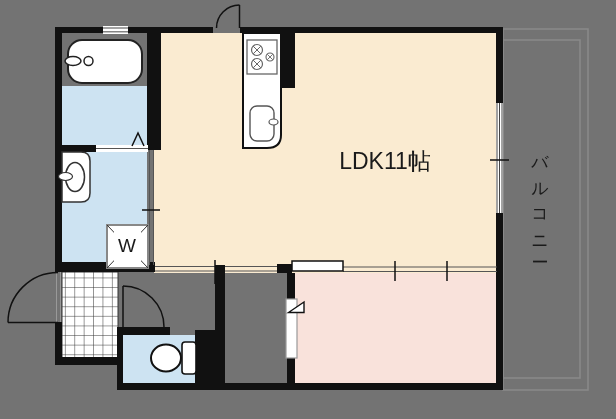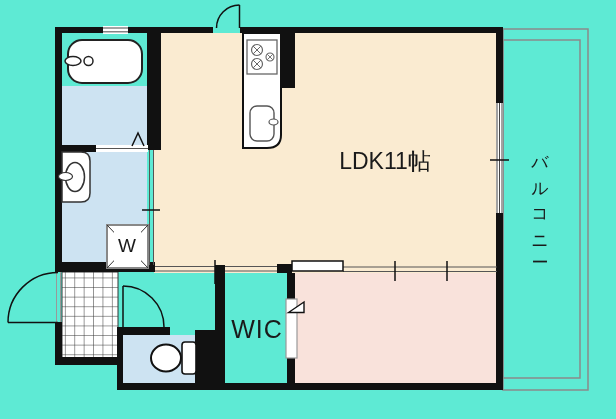--- a/index.html
+++ b/index.html
@@ -1,19 +1,19 @@
 <!DOCTYPE html>
 <html><head>
 <meta charset="utf-8">
 <style>
   html,body{margin:0;padding:0;background:#ffffff;}
   .plan{
     position:relative;
     width:616px;height:419px;
-    background:#5eead4;
+    background:#737373;
     font-family:"Liberation Sans","DejaVu Sans",sans-serif;
     overflow:hidden;
   }
   .plan svg{position:absolute;left:0;top:0;}
   .wall{fill:#111111;}
   .lbl{
     position:absolute;
     color:#1a1a1a;
     white-space:nowrap;
     transform:translate(-50%,-50%);
@@ -179,16 +179,15 @@
       </g>
     </g>
 
     <g>
       <rect x="182" y="342" width="14" height="32" rx="3" fill="#ffffff" stroke="#111" stroke-width="1.6"></rect>
       <ellipse cx="166" cy="358" rx="15" ry="13.5" fill="#ffffff" stroke="#111" stroke-width="2"></ellipse>
     </g>
   </svg>
 
   <div class="lbl lbl-ldk" style="left:385px;top:161px;">LDK11帖</div>
-  <div class="lbl lbl-wic" style="left:257px;top:329px;">WIC</div>
   <div class="lbl lbl-w" style="left:127px;top:246px;">W</div>
   <div class="lbl lbl-balcony" style="left:540px;top:143px;">バルコニー</div>
 </div>
 
 </body></html>

